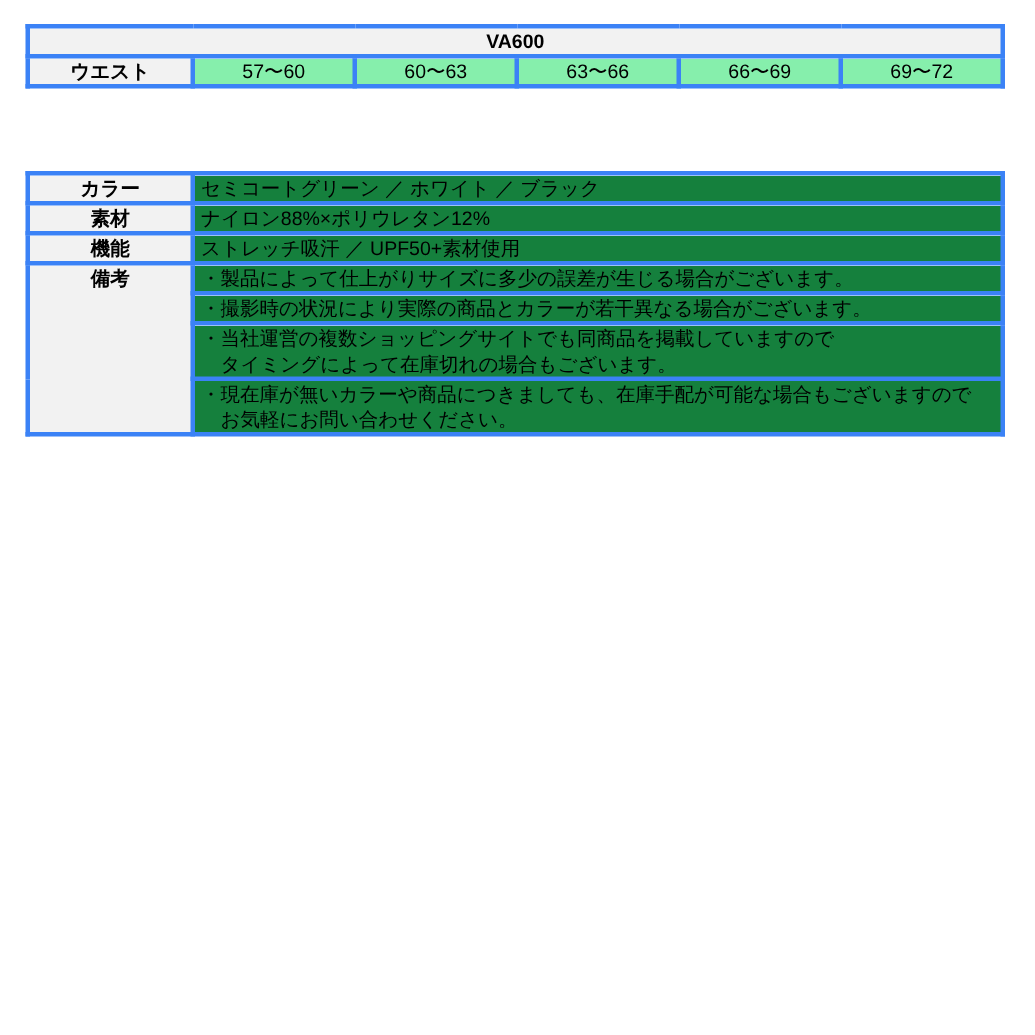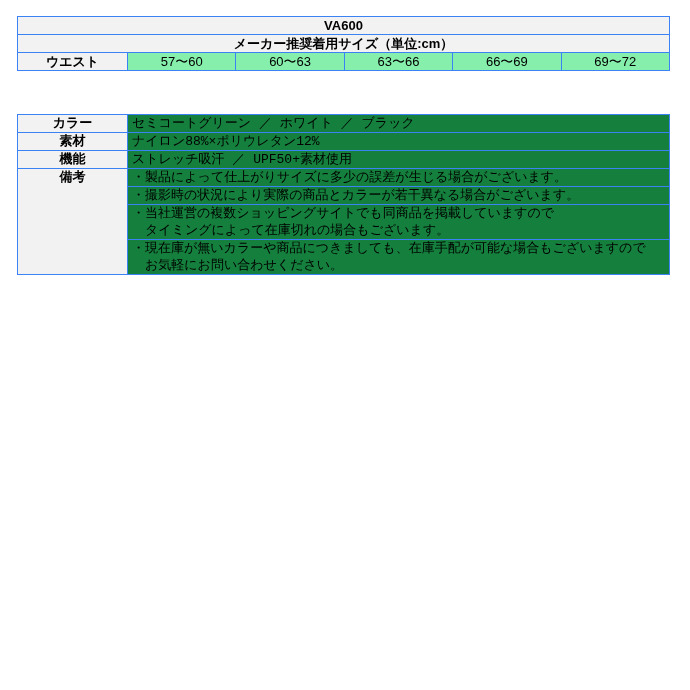--- a/index.html
+++ b/index.html
@@ -18,23 +18,23 @@
   table.tbl {
     position: absolute;
     left: 17px;
     width: 653px;
     border-collapse: collapse;
     table-layout: fixed;
     color: #000000;
     font-size: 13px;
   }
   .t1 { top: 16px; }
-  .t2 { top: 114px; font-family: Liberation Mono, monospace; }
+  .t2 { top: 114px; }
   .tbl td {
-    border: 1px solid #3b82f6;
+    border: 3px solid #3b82f6;
     padding: 0 4px;
     height: 17px;
     line-height: 17px;
     overflow: hidden;
   }
   .tbl col.c0 { width: 110px; }
   .hd {
     background: #f2f2f2;
     font-weight: bold;
     text-align: center;
@@ -65,23 +65,20 @@
       <col class="c0">
         <col>
         <col>
         <col>
         <col>
         <col>
     </colgroup>
     <tbody>
       <tr>
         <td colspan="6" class="hd">VA600</td>
-      </tr>
-      <tr>
-        <td colspan="6" class="hd">メーカー推奨着用サイズ（単位:cm）</td>
       </tr>
       <tr>
         <td class="hd">ウエスト</td>
         <td class="val">57〜60</td>
         <td class="val">60〜63</td>
         <td class="val">63〜66</td>
         <td class="val">66〜69</td>
         <td class="val">69〜72</td>
       </tr>
     </tbody>

